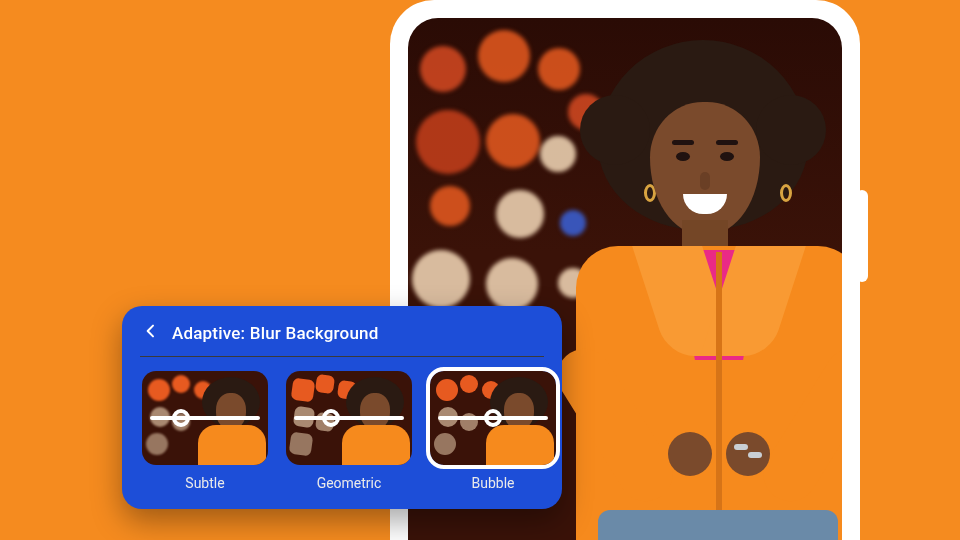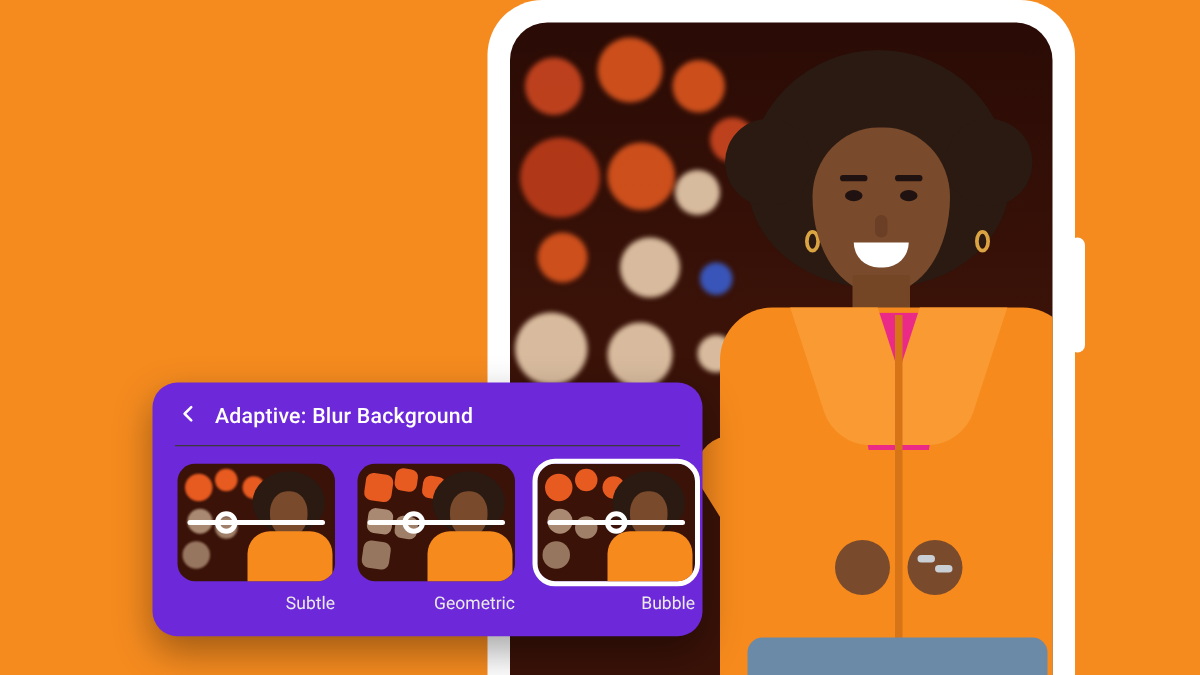--- a/index.html
+++ b/index.html
@@ -121,35 +121,35 @@
     background: #6a8aa8; border-radius: 12px 12px 0 0;
   }
   .earring { position:absolute; width:12px; height:18px; border:3px solid #d9a441; border-radius:50%; top:144px; }
   .earring.l { left:86px; } .earring.r { right:86px; }
 
   
   .panel {
     position: absolute;
     left: 122px; top: 306px;
     width: 440px;
-    background: #6d28d9;
+    background: #1d4ed8;
     border-radius: 20px;
     color: #fff;
     padding: 16px 18px 18px 18px;
     box-shadow: 0 12px 30px rgba(0,0,0,.35);
   }
   .panel-header {
     display:flex; align-items:center; gap:10px; padding-bottom:12px;
     border-bottom: 1px solid #3a3a3a; margin-bottom: 14px;
   }
   .panel-header .back { width:22px; height:22px; display:flex; align-items:center; justify-content:center;}
   .panel-header .back svg { stroke:#fff; }
   .panel-title { font-size: 17px; font-weight: 500; letter-spacing:.2px;}
   .presets { display:flex; gap:18px; padding: 0 2px;}
-  .preset { width:126px; text-align:right; }
+  .preset { width:126px; text-align:center; }
   .thumb {
     width:126px; height:94px; border-radius:14px; position:relative; overflow:hidden;
     background: linear-gradient(180deg,#3a1208 0%, #3a1208 100%);
   }
   .thumb.selected { outline: 4px solid #ffffff; outline-offset: 0; }
   
   .thumb .mini-bokeh span{ position:absolute; border-radius:50%; }
   .tb1{ width:22px;height:22px;background:#e75a20;left:6px;top:8px;}
   .tb2{ width:18px;height:18px;background:#e75a20;left:30px;top:4px;}
   .tb3{ width:18px;height:18px;background:#e75a20;left:52px;top:10px;}

